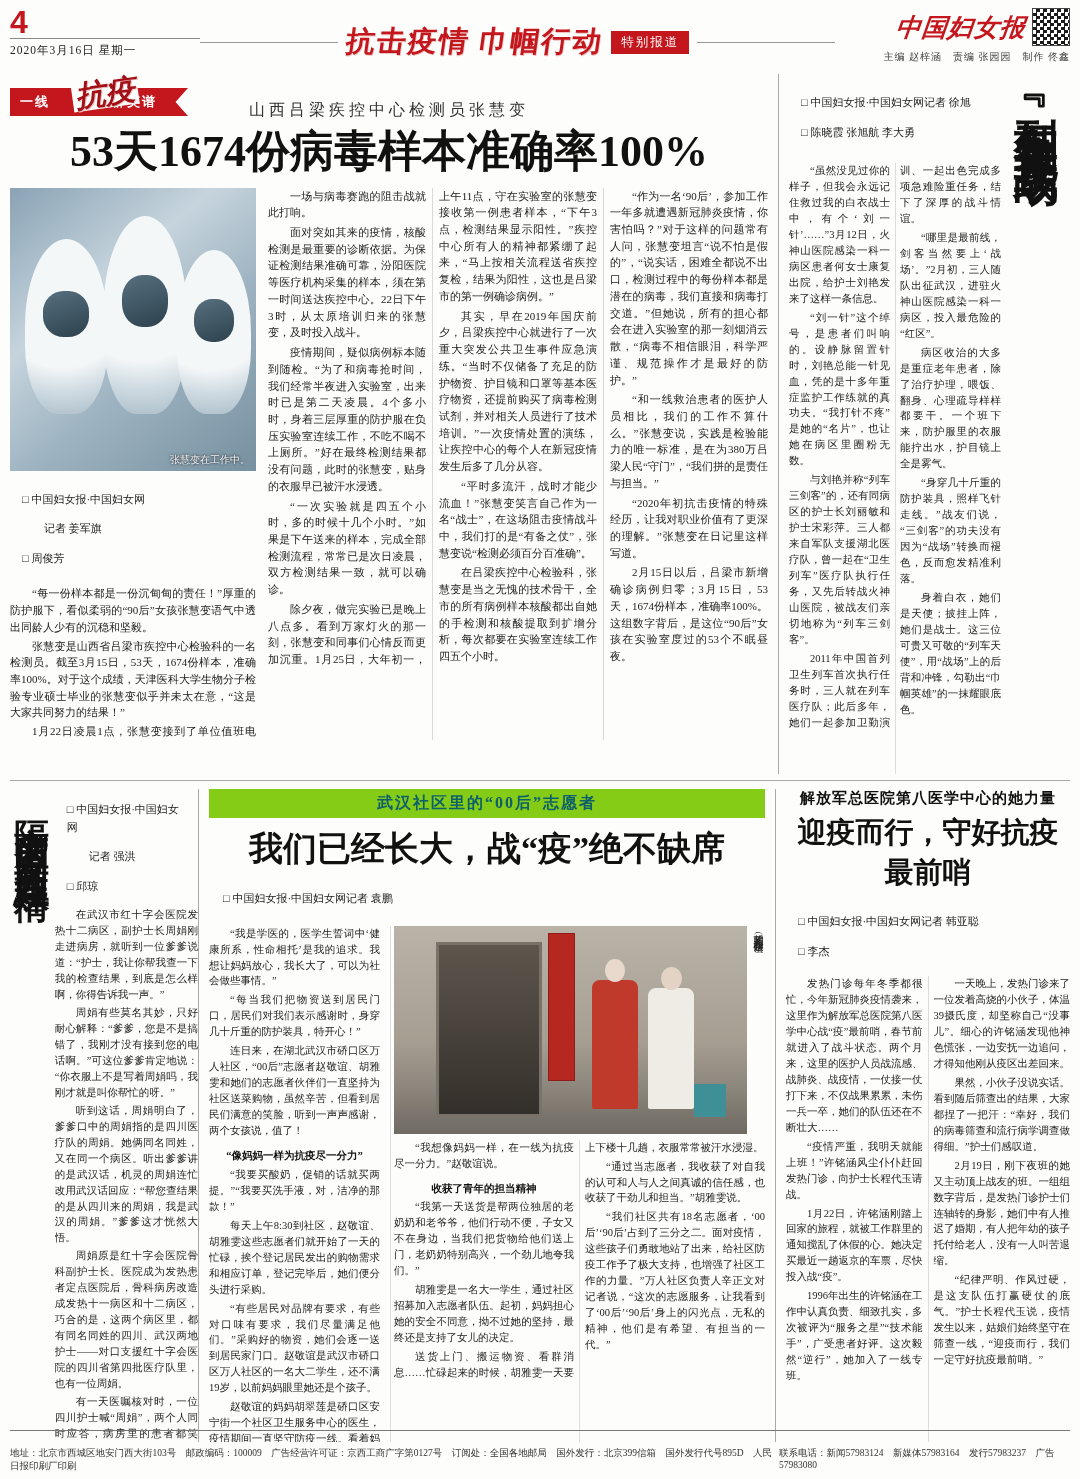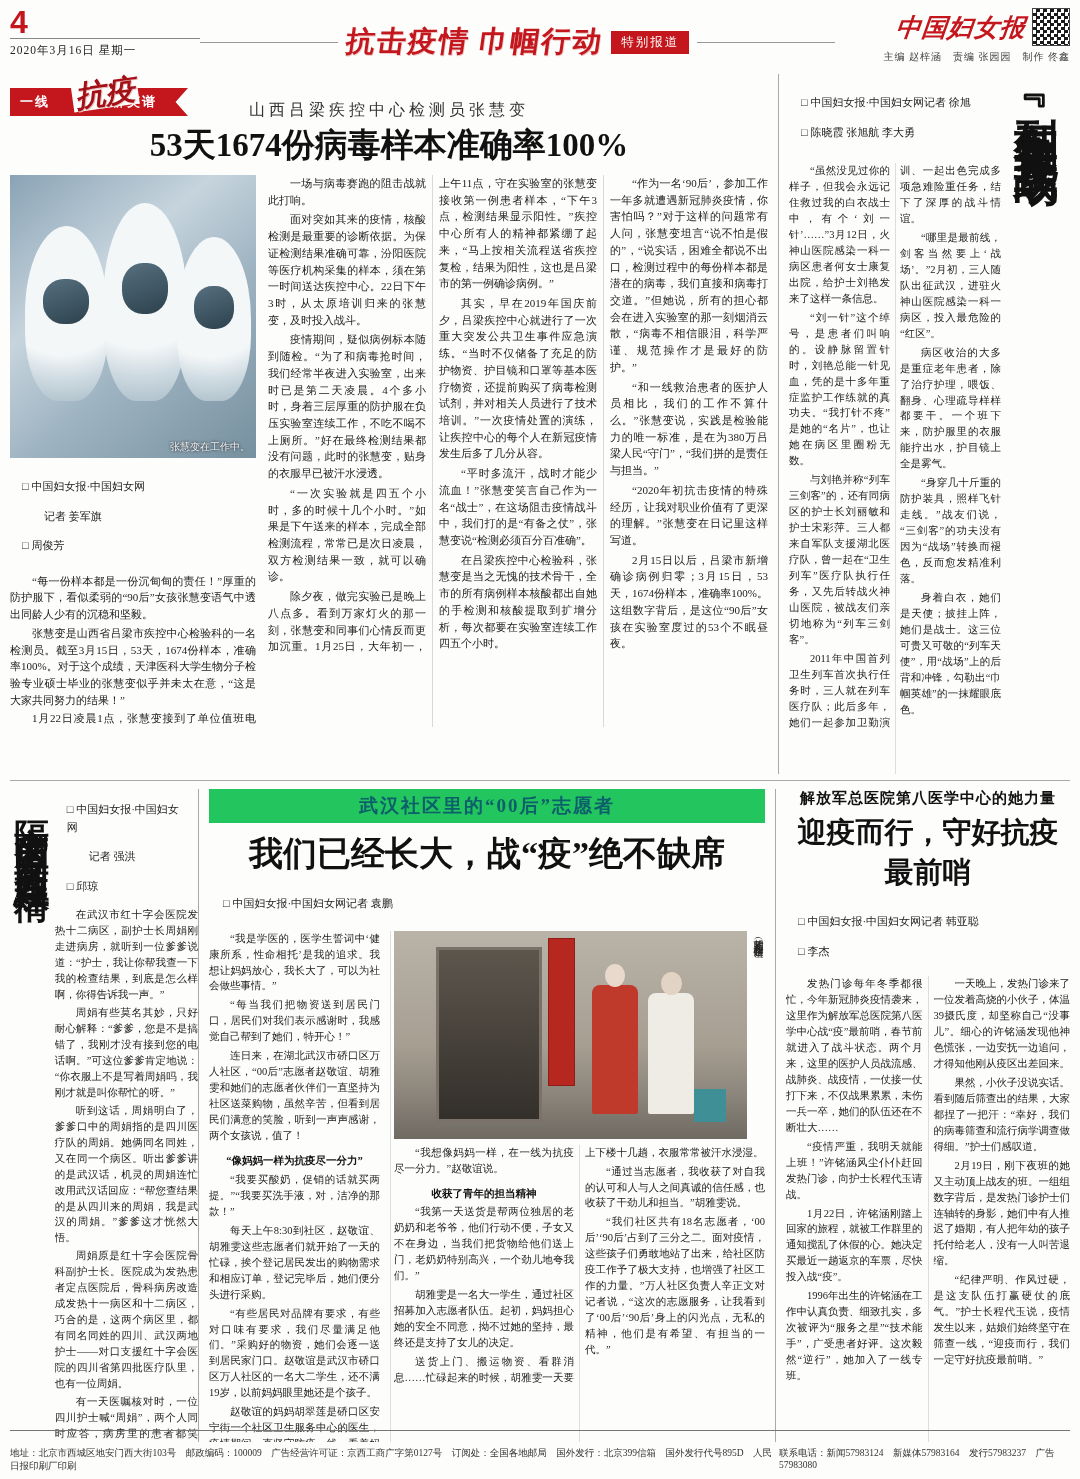--- a/index.html
+++ b/index.html
@@ -39,21 +39,21 @@
   .main-art { width:768px; padding-right:10px; position:relative; }
   .ribbon { position:absolute; left:0; top:14px; width:178px; height:28px; background:#c3161d;
             clip-path:polygon(0 0,100% 0,93% 50%,100% 100%,0 100%);
             display:flex; align-items:center; color:#fff; font-size:13px; letter-spacing:2px; }
   .ribbon .t1 { margin-left:10px; font-weight:700; }
   .ribbon .t2 { margin-left:62px; font-weight:700; }
   .ribbon-callig { position:absolute; left:62px; top:4px; color:#a31016; font-size:30px; font-weight:900;
                    transform:rotate(-8deg); background:#fdfdfb; padding:0 3px; line-height:30px;
                    font-style:italic; text-shadow:1px 1px 0 #e8bcbd; }
   .kicker { text-align:center; font-size:16px; color:#333; margin-top:26px; letter-spacing:4px; }
-  .headline-main { text-align:center; font-size:33px; font-weight:900; letter-spacing:0px;
+  .headline-main { text-align:center; font-size:44px; font-weight:900; letter-spacing:0px;
                    color:#111; margin:6px 0 10px 0; line-height:1.15; }
   .main-body { display:flex; height:552px; }
   .colA { width:246px; margin-right:12px; display:flex; flex-direction:column; overflow:hidden; }
   .photo-main { position:relative; width:246px; height:283px; flex:none;
       background:linear-gradient(140deg,#8aa3b5 0%,#c6d4dd 35%,#9fb4c2 60%,#76909f 100%);text-align:right; }
   .ppe { position:absolute; border-radius:50% 50% 40% 40%; background:radial-gradient(circle at 45% 35%, #f4f7f8 0 55%, #cfdbe2 75%, #aabdc8 100%); }
   .ppe .visor { position:absolute; left:22%; top:30%; width:55%; height:26%; border-radius:45%;
       background:linear-gradient(160deg,#57707f,#2c414d); }
   .photo-cap-main { position:absolute; right:6px; bottom:4px; color:#f3f3f3; font-size:10px; text-shadow:0 0 3px #000; }
   .colA .byline { margin-top:8px; }
@@ -73,21 +73,21 @@
   
   .bot-sec { display:flex; height:662px; border-top:1px solid #a9a9a9; margin-top:6px; padding-top:8px; }
   .iso-art { width:188px; display:flex; }
   .iso-head { writing-mode:vertical-rl; font-size:35px; font-weight:900; letter-spacing:6px; line-height:1.05;
               color:#111; margin:4px 6px 0 2px; }
   .iso-text { flex:1; overflow:hidden; }
   .iso-text p.para { font-size:10.5px; margin-bottom:2px; }
 
   .vol-art { width:578px; border-left:1px solid #a9a9a9; border-right:1px solid #a9a9a9;
              padding:0 10px; display:flex; flex-direction:column; }
-  .vol-banner { background:#22c55e; color:#0d5f6b; text-align:center; font-size:19px; font-weight:700;
+  .vol-banner { background:#84cc16; color:#0d5f6b; text-align:center; font-size:16px; font-weight:700;
                 letter-spacing:2px; padding:4px 0; }
   .vol-headline { text-align:center; font-size:34px; font-weight:900; color:#111; margin:8px 0 4px 0; }
   .vol-byline { font-size:11px; margin:2px 0 6px 2px; }
   .vol-body { flex:1; display:flex; overflow:hidden; }
   .vol-col1 { width:182px; margin-right:3px; border-right:1px solid #ddd; padding-right:10px; overflow:hidden; }
   .vol-col1 p.para, .vol-cols p.para { font-size:10.5px; margin-bottom:3px; }
   .vol-right { flex:1; display:flex; flex-direction:column; }
   .vol-photo-row { display:flex; height:208px; flex:none; margin-bottom:6px; }
   .photo-vol { position:relative; flex:1;
      background:linear-gradient(180deg,#b9b3a8 0%,#a79e92 55%,#8c867c 78%,#6f6a62 100%); }
@@ -240,21 +240,21 @@
 
     <div class="vol-art">
       <div class="vol-banner">武汉社区里的“00后”志愿者</div>
       <h2 class="vol-headline">我们已经长大，战“疫”绝不缺席</h2>
       <div class="vol-byline byline">
           <p class="byline-line">□ 中国妇女报·中国妇女网记者 袁鹏</p>
         </div>
       <div class="vol-body">
         <div class="vol-col1">
             <p class="para">“我是学医的，医学生誓词中‘健康所系，性命相托’是我的追求。我想让妈妈放心，我长大了，可以为社会做些事情。”</p>
-            <p class="para">“每当我们把物资送到居民门口，居民们对我们表示感谢时，我感觉自己帮到了她们，特开心！”</p>
+            <p class="para">“每当我们把物资送到居民门口，居民们对我们表示感谢时，身穿几十斤重的防护装具，特开心！”</p>
             <p class="para">连日来，在湖北武汉市硚口区万人社区，“00后”志愿者赵敬谊、胡雅雯和她们的志愿者伙伴们一直坚持为社区送菜购物，虽然辛苦，但看到居民们满意的笑脸，听到一声声感谢，两个女孩说，值了！</p>
             <p class="para subhead">“像妈妈一样为抗疫尽一分力”</p>
             <p class="para">“我要买酸奶，促销的话就买两提。”“我要买洗手液，对，洁净的那款！”</p>
             <p class="para">每天上午8:30到社区，赵敬谊、胡雅雯这些志愿者们就开始了一天的忙碌，挨个登记居民发出的购物需求和相应订单，登记完毕后，她们便分头进行采购。</p>
             <p class="para">“有些居民对品牌有要求，有些对口味有要求，我们尽量满足他们。”采购好的物资，她们会逐一送到居民家门口。赵敬谊是武汉市硚口区万人社区的一名大二学生，还不满19岁，以前妈妈眼里她还是个孩子。</p>
             <p class="para">赵敬谊的妈妈胡翠莲是硚口区安宁街一个社区卫生服务中心的医生，疫情期间一直坚守防疫一线。看着妈妈忙碌的身影，赵敬谊决定，像妈妈一样做点什么。2月18日，赵敬谊开始在社区开展志愿服务。</p>
           </div>
         <div class="vol-right">
           <div class="vol-photo-row">
             <div class="photo-vol">

